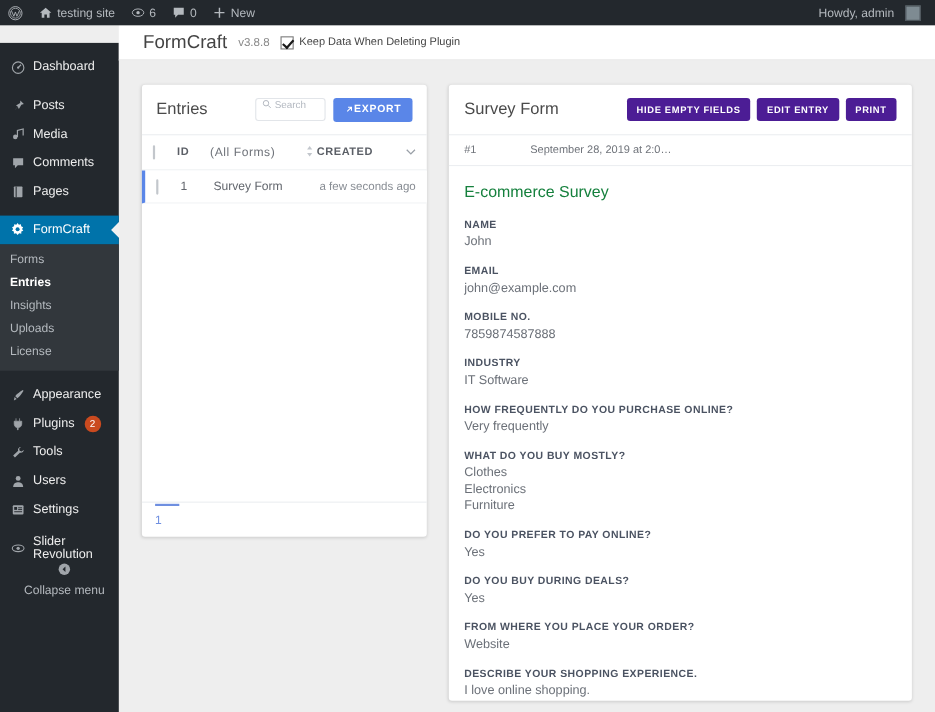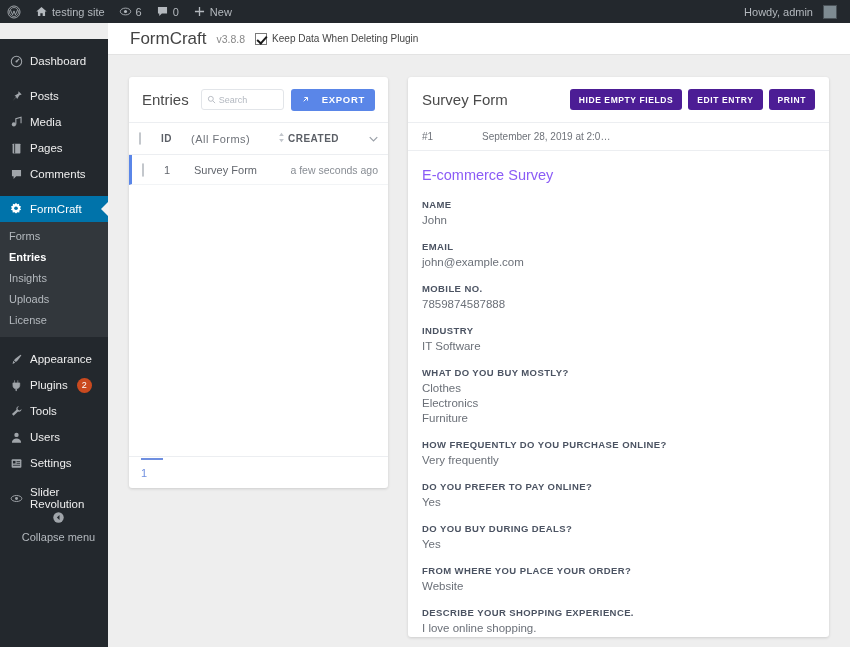--- a/index.html
+++ b/index.html
@@ -118,31 +118,31 @@
   }
 
   
   #entries-card { left: 21px; top: 22px; width: 259px; height: 411px; }
   #entries-head {
     height: 46px; display: flex; align-items: center;
     padding: 0 13px; border-bottom: 1px solid #eceef1;
   }
   #entries-title { font-size: 15px; color: #4a4a4a; }
   #search-box {
-    margin-left: auto; width: 83px; height: 21px;
+    margin-left: auto; width: 64px; height: 21px;
     border: 1px solid #e2e5e9; border-radius: 3px;
-    display: flex; align-items: center; gap: 3px;
+    display: flex; align-items: flex-start; gap: 3px;
     padding: 0 5px; color: #b3b8c0; font-size: 9px;
   }
   #export-btn {
     margin-left: 7px; height: 22px;
     background: #5a86e8; color: #fff;
     border-radius: 3px; font-size: 9.5px; font-weight: bold;
     letter-spacing: 0.7px;
-    display: flex; align-items: center; gap: 12px;
+    display: flex; align-items: center; gap: 0;
     padding: 0 10px; white-space: nowrap;
   }
 
   #entries-thead {
     height: 32px; display: flex; align-items: center;
     padding: 0 10px; border-bottom: 1px solid #eceef1;
     font-size: 10px; font-weight: bold; color: #5b5f66;
     letter-spacing: 0.5px;
   }
   .cb-cell { width: 22px; flex: none; }
@@ -196,21 +196,21 @@
   #detail-meta {
     height: 28px; display: flex; align-items: center;
     padding: 0 14px; border-bottom: 1px solid #eceef1;
     font-size: 10px; color: #6f737a;
   }
   #meta-id { width: 60px; flex: none; }
   #meta-date { color: #6f737a; }
 
   #detail-body { padding: 16px 14px 0 14px; }
   #survey-heading {
-    font-size: 14.5px; color: #8b5cf6; margin-bottom: 16px;
+    font-size: 14.5px; color: #15803d; margin-bottom: 16px;
   }
   .field { margin-bottom: 13px; }
   .field-label {
     font-size: 9.5px; font-weight: bold; letter-spacing: 0.4px;
     color: #4b5362; text-transform: uppercase; margin-bottom: 3px;
   }
   .field-value { font-size: 11.5px; color: #6b7078; line-height: 15px; }
 </style>
 </head>
 <body>
@@ -288,34 +288,34 @@
           <circle cx="6" cy="13" r="3.2" fill="currentColor"></circle>
           <path d="M9 13 V4 L17 2 V11" fill="none" stroke="currentColor" stroke-width="1.7"></path>
         </svg>
     </span>
     <span>Media</span>
   </div>
 
   <div class="menu-item">
     <span class="mi-icon">
       <svg width="13" height="13" viewBox="0 0 20 20">
+          <path d="M3 3 H17 V12.5 H9.5 L5.5 17 V12.5 H3 Z" fill="currentColor"></path>
+        </svg>
+    </span>
+    <span>Comments</span>
+  </div>
+
+  <div class="menu-item">
+    <span class="mi-icon">
+      <svg width="13" height="13" viewBox="0 0 20 20">
           <rect x="4" y="2.5" width="12" height="15" rx="1" fill="currentColor"></rect>
           <rect x="6.5" y="2.5" width="1.4" height="15" fill="#23282d"></rect>
         </svg>
     </span>
     <span>Pages</span>
-  </div>
-
-  <div class="menu-item">
-    <span class="mi-icon">
-      <svg width="13" height="13" viewBox="0 0 20 20">
-          <path d="M3 3 H17 V12.5 H9.5 L5.5 17 V12.5 H3 Z" fill="currentColor"></path>
-        </svg>
-    </span>
-    <span>Comments</span>
   </div>
 
   <div class="menu-sep"></div>
 
   <div class="menu-item active">
     <span class="mi-icon">
       <svg width="14" height="14" viewBox="0 0 20 20">
           <path d="M10 1.2 L11.7 3.3 L14.4 2.6 L14.6 5.4 L17.2 6.4 L15.8 8.8 L17.4 11 L14.8 12.2 L14.8 15 L12 14.5 L10 16.6 L8 14.5 L5.2 15 L5.2 12.2 L2.6 11 L4.2 8.8 L2.8 6.4 L5.4 5.4 L5.6 2.6 L8.3 3.3 Z" fill="currentColor"></path>
           <circle cx="10" cy="9" r="2.6" fill="#0073aa"></circle>
         </svg>
@@ -503,30 +503,30 @@
       </div>
       <div class="field">
         <div class="field-label">MOBILE NO.</div>
         <div class="field-value">7859874587888</div>
       </div>
       <div class="field">
         <div class="field-label">INDUSTRY</div>
         <div class="field-value">IT Software</div>
       </div>
       <div class="field">
+        <div class="field-label">HOW FREQUENTLY DO YOU PURCHASE ONLINE?</div>
+        <div class="field-value">Very frequently</div>
+      </div>
+      <div class="field">
         <div class="field-label">WHAT DO YOU BUY MOSTLY?</div>
         <div class="field-value" style="white-space:pre-line">Clothes
 Electronics
 Furniture</div>
       </div>
       <div class="field">
-        <div class="field-label">HOW FREQUENTLY DO YOU PURCHASE ONLINE?</div>
-        <div class="field-value">Very frequently</div>
-      </div>
-      <div class="field">
         <div class="field-label">DO YOU PREFER TO PAY ONLINE?</div>
         <div class="field-value">Yes</div>
       </div>
       <div class="field">
         <div class="field-label">DO YOU BUY DURING DEALS?</div>
         <div class="field-value">Yes</div>
       </div>
       <div class="field">
         <div class="field-label">FROM WHERE YOU PLACE YOUR ORDER?</div>
         <div class="field-value">Website</div>

